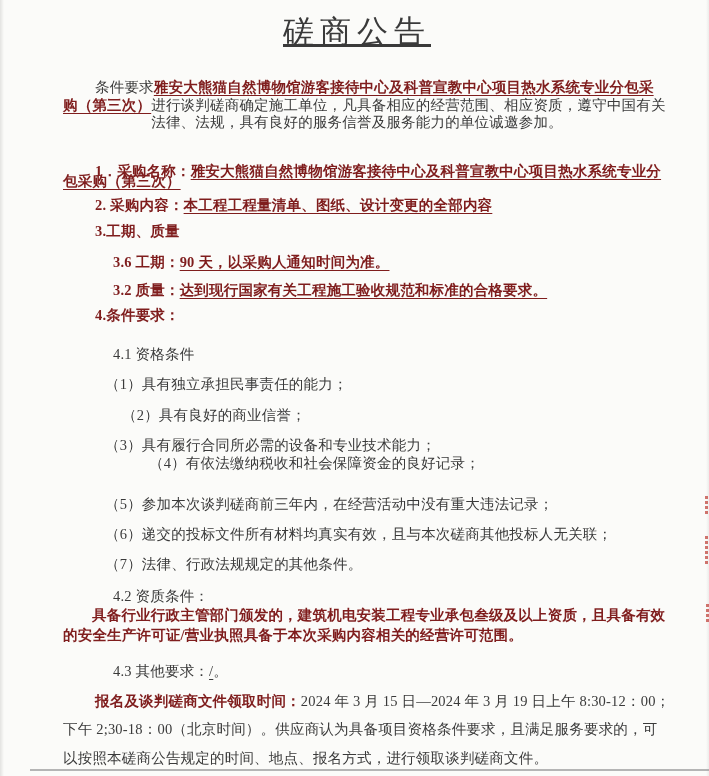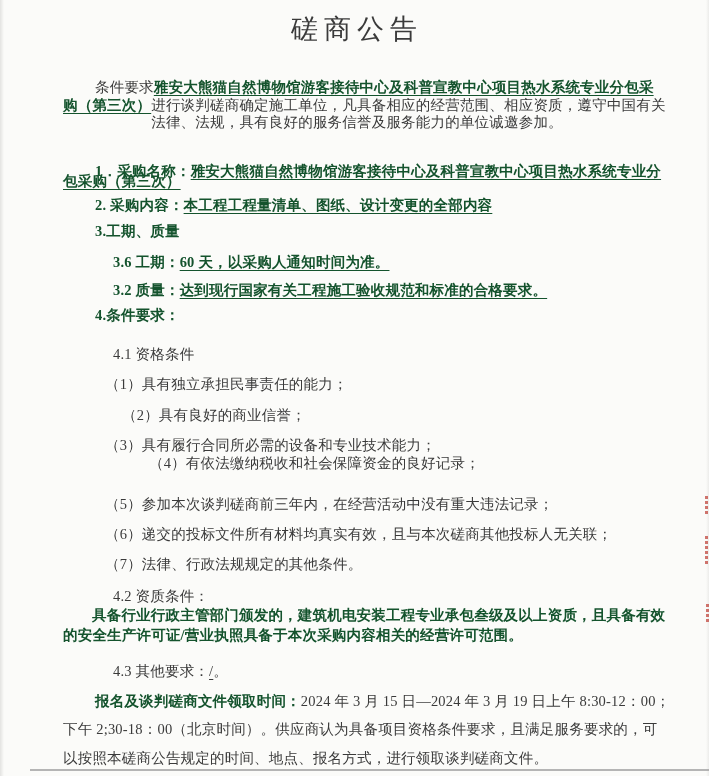--- a/index.html
+++ b/index.html
@@ -21,49 +21,49 @@
     position:absolute;right:0;top:0;bottom:0;width:3px;
     background:linear-gradient(to left,#ececea,rgba(255,255,255,0));
   }
   .line{
     position:absolute;
     white-space:nowrap;
     line-height:1.25;
     font-size:14.5px;
     letter-spacing:0.2px;
   }
-  .line .b{font-weight:bold;color:#14532d;}
+  .line .b{font-weight:bold;color:#7f1d1d;}
   .line .u{text-decoration:underline;text-underline-offset:3px;text-decoration-thickness:1.2px;}
   .line.center{text-align:center;}
   .bottom-line{
     position:absolute;height:2px;
     background:#9d9d9d;opacity:.75;
   }
   .red-mark{
     position:absolute;width:3px;
     background:repeating-linear-gradient(to bottom,#c4524a 0 3px,rgba(255,255,255,0) 3px 5px);
     opacity:.8;
   }
 </style>
 </head>
 <body>
 
 <div class="page">
   <div class="edge-left"></div>
   <div class="edge-right"></div>
   <div id="doc">
-      <div class="line center" style="top: 13px; left: 63px; right: 58px; font-size: 27px; letter-spacing: 6px;"><span>磋商公告</span></div>
+      <div class="line center" style="top: 13px; left: 63px; right: 58px; font-size: 31px; letter-spacing: 6px; text-decoration: underline;"><span>磋商公告</span></div>
       <div class="line" style="top: 78px; left: 95px;"><span>条件要求</span><span class="b u">雅安大熊猫自然博物馆游客接待中心及科普宣教中心项目热水系统专业分包采</span></div>
       <div class="line" style="top: 96px; left: 63px;"><span class="b u">购（第三次）</span><span>进行谈判磋商确定施工单位，凡具备相应的经营范围、相应资质，遵守中国有关</span></div>
       <div class="line center" style="top: 113px; left: 63px; right: 58px;"><span>法律、法规，具有良好的服务信誉及服务能力的单位诚邀参加。</span></div>
       <div class="line" style="top: 162px; left: 95px;"><span class="b">1．采购名称：</span><span class="b u">雅安大熊猫自然博物馆游客接待中心及科普宣教中心项目热水系统专业分</span></div>
       <div class="line" style="top: 172px; left: 63px;"><span class="b u">包采购（第三次）</span></div>
       <div class="line" style="top: 196px; left: 95px;"><span class="b">2. 采购内容：</span><span class="b u">本工程工程量清单、图纸、设计变更的全部内容</span></div>
       <div class="line" style="top: 222px; left: 95px;"><span class="b">3.工期、质量</span></div>
-      <div class="line" style="top: 253px; left: 113px;"><span class="b">3.6 工期：</span><span class="b u">60 天，以采购人通知时间为准。</span></div>
+      <div class="line" style="top: 253px; left: 113px;"><span class="b">3.6 工期：</span><span class="b u">90 天，以采购人通知时间为准。</span></div>
       <div class="line" style="top: 281px; left: 113px;"><span class="b">3.2 质量：</span><span class="b u">达到现行国家有关工程施工验收规范和标准的合格要求。</span></div>
       <div class="line" style="top: 306px; left: 95px; text-align: right;"><span class="b">4.条件要求：</span></div>
       <div class="line" style="top: 345px; left: 113px;"><span>4.1 资格条件</span></div>
       <div class="line" style="top: 375px; left: 105px;"><span>（1）具有独立承担民事责任的能力；</span></div>
       <div class="line" style="top: 406px; left: 122px;"><span>（2）具有良好的商业信誉；</span></div>
       <div class="line" style="top: 436px; left: 105px;"><span>（3）具有履行合同所必需的设备和专业技术能力；</span></div>
       <div class="line" style="top: 454px; left: 105px; margin-left: 44px;"><span>（4）有依法缴纳税收和社会保障资金的良好记录；</span></div>
       <div class="line" style="top: 495px; left: 105px;"><span>（5）参加本次谈判磋商前三年内，在经营活动中没有重大违法记录；</span></div>
       <div class="line" style="top: 525px; left: 105px;"><span>（6）递交的投标文件所有材料均真实有效，且与本次磋商其他投标人无关联；</span></div>
       <div class="line" style="top: 555px; left: 105px;"><span>（7）法律、行政法规规定的其他条件。</span></div>

